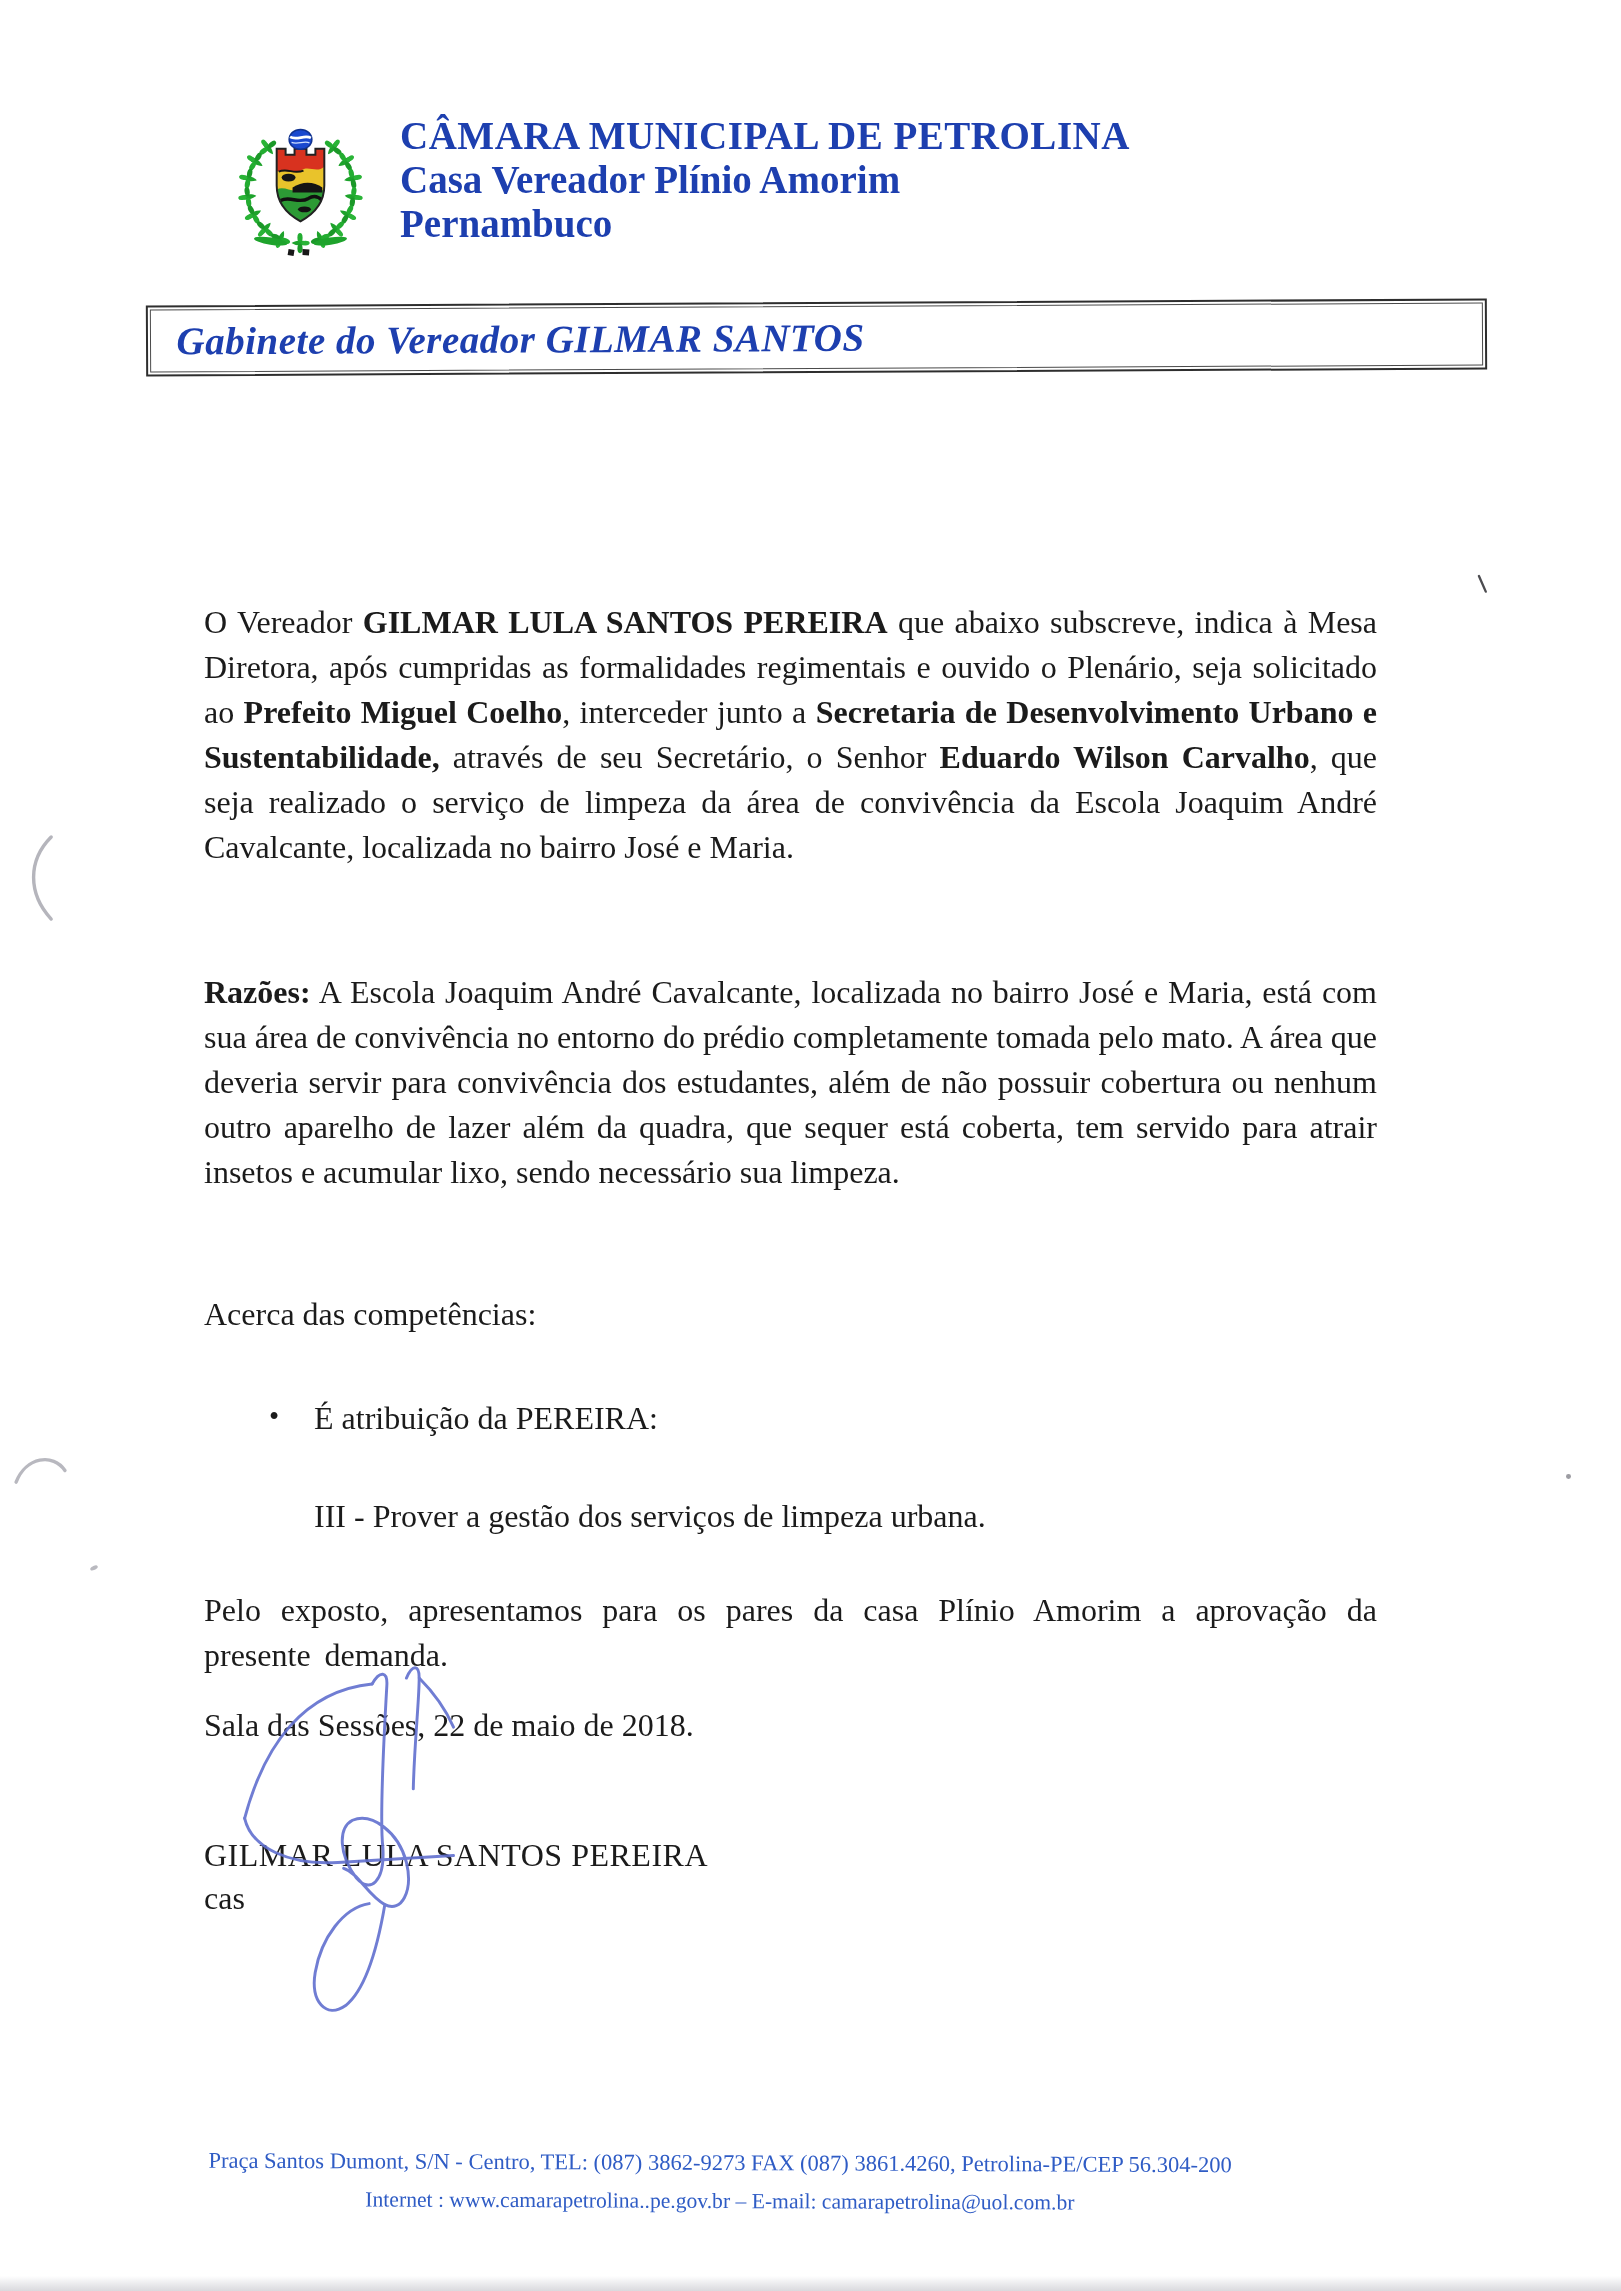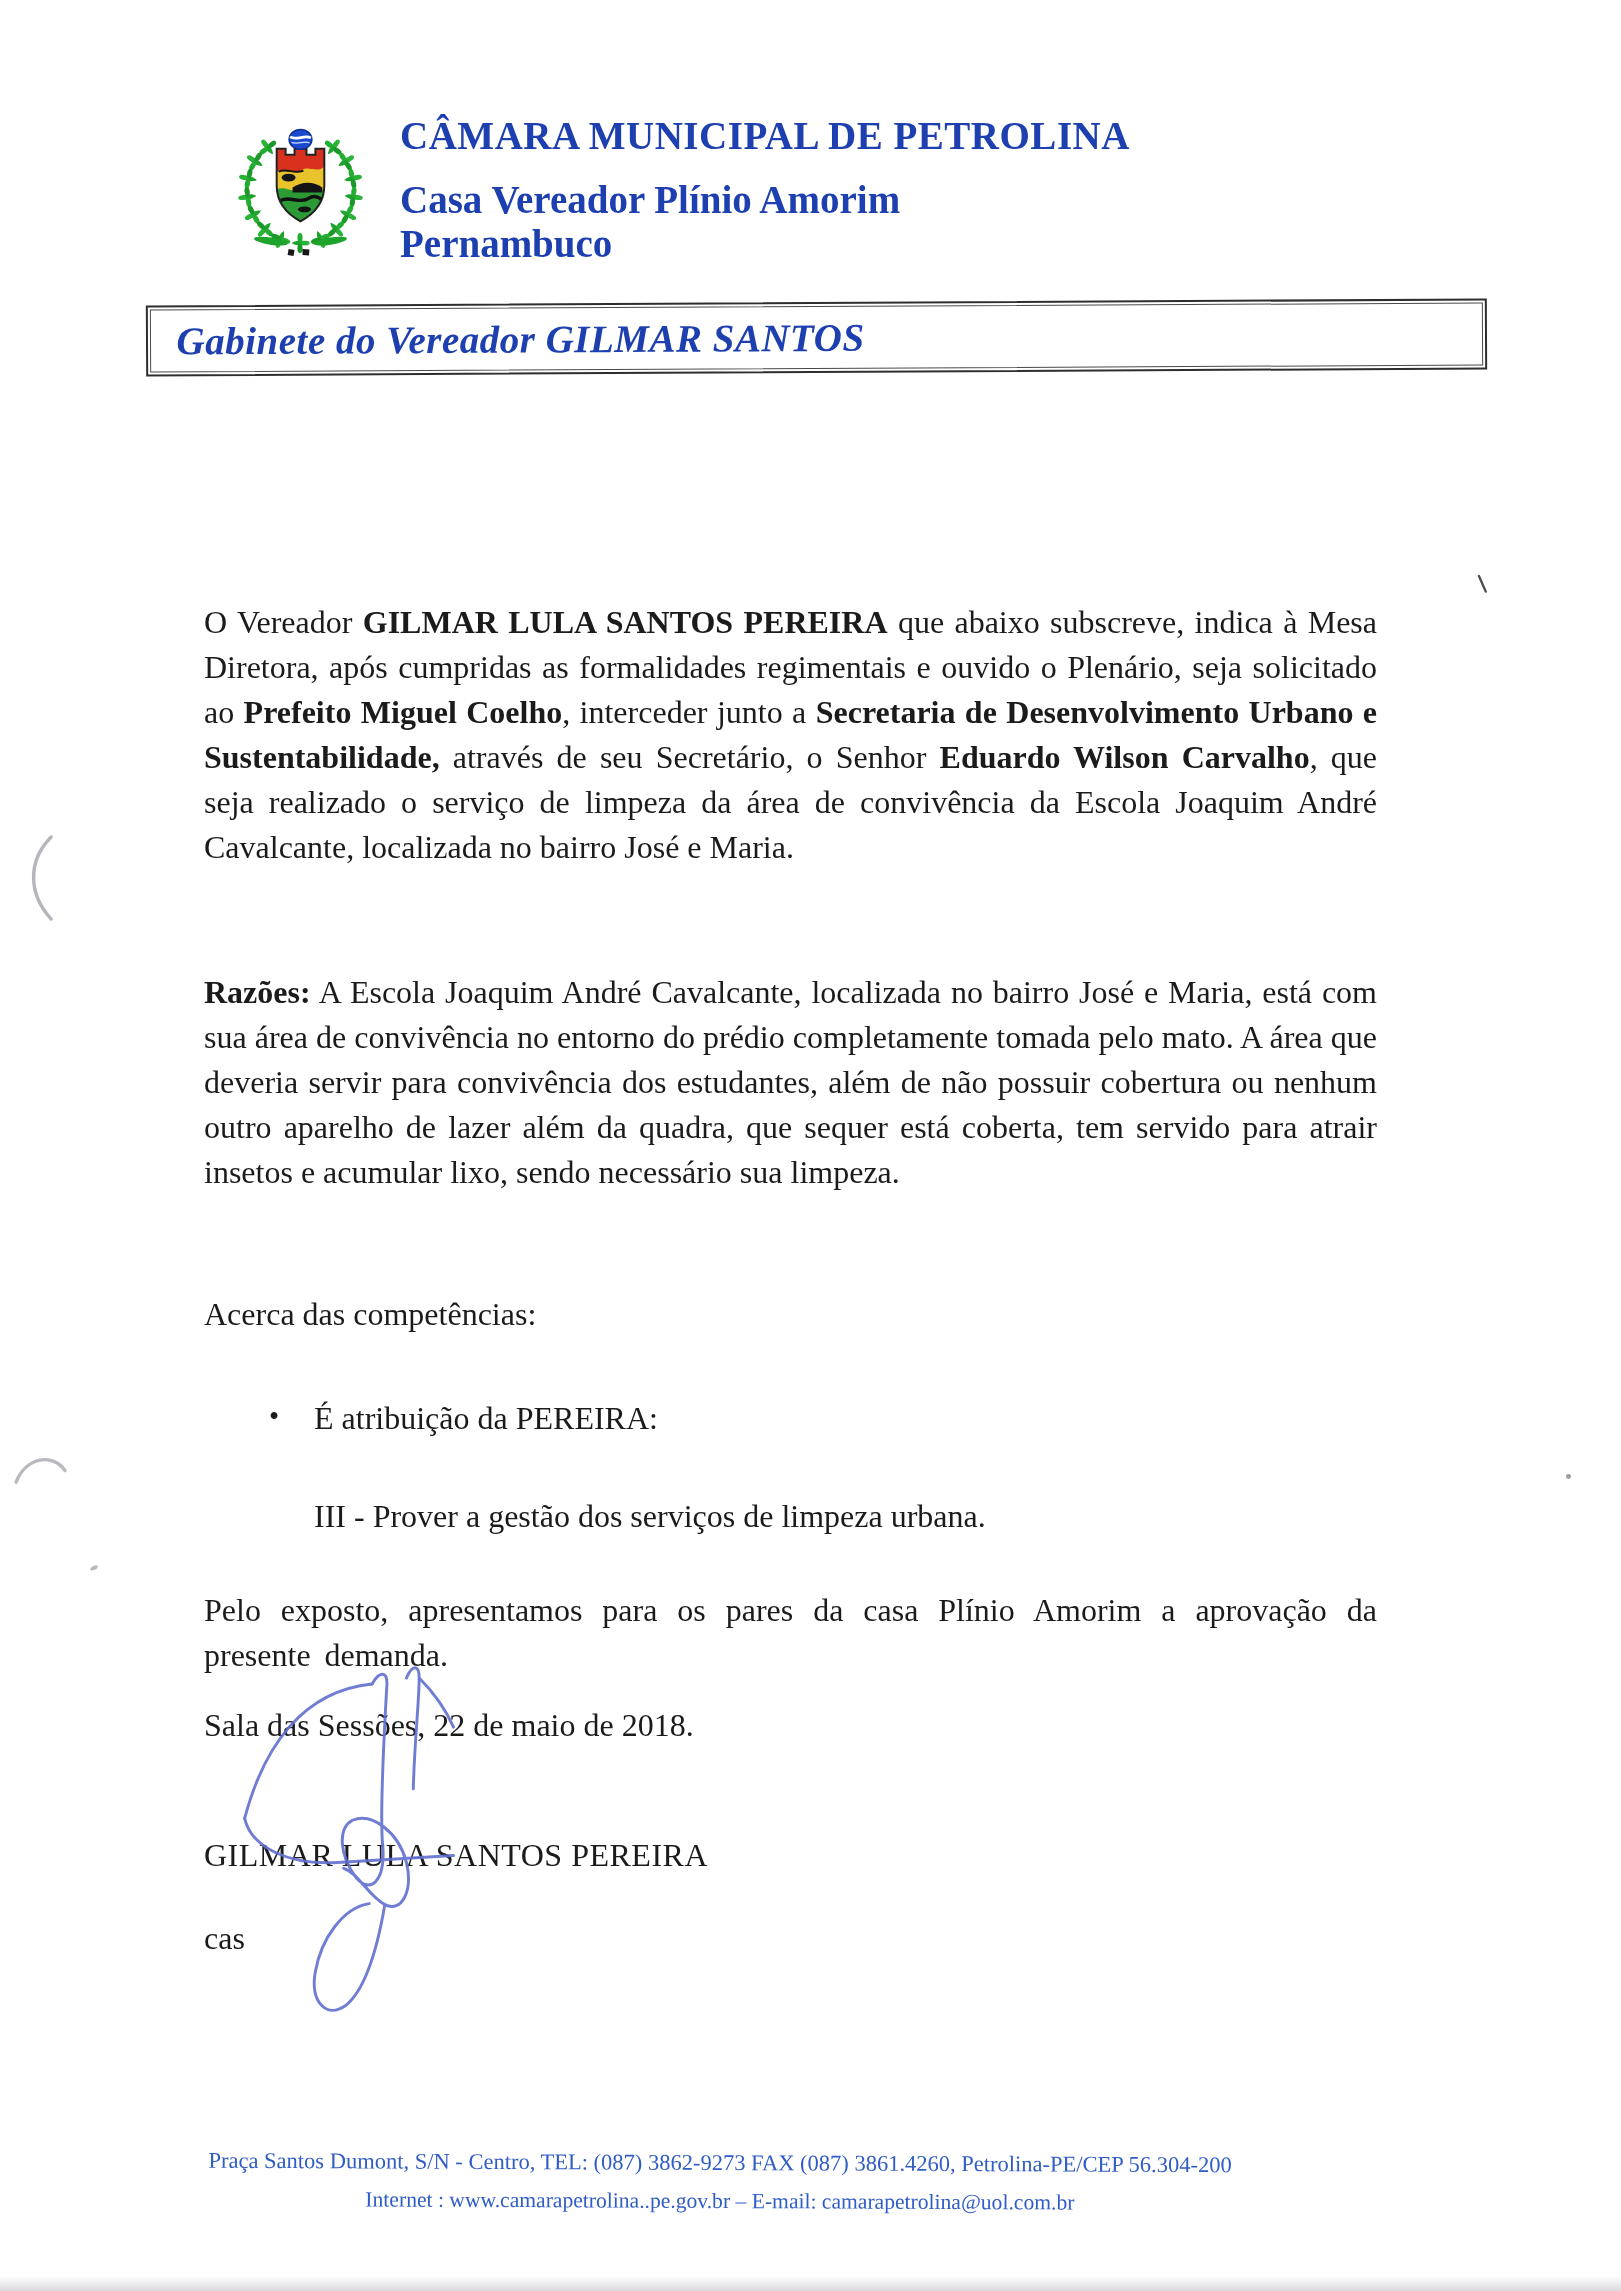--- a/index.html
+++ b/index.html
@@ -10,21 +10,21 @@
     background:#ffffff;
     overflow:hidden;
     font-family:"Liberation Serif","DejaVu Serif",serif;
     color:var(--body_black,#1b1b1b);
   }
   
   .logo{position:absolute;left:233px;top:125px;width:135px;height:133px;}
   .org{position:absolute;left:400px;top:114px;line-height:44px;
        font-weight:bold;color:var(--header_blue,#1d3faf);}
   .org .l1{font-size:39px;letter-spacing:0.5px;}
-  .org .l2{font-size:39px;margin-top:20px;}
+  .org .l2{font-size:39px;}
   .org .l3{font-size:39px;}
   
   .banner{position:absolute;left:146px;top:302px;width:1337px;height:67px;
           border:2px solid #2e2e2e;transform:rotate(-.3deg);background:#fff;}
   .banner-inner{position:absolute;inset:2px;border:1px solid #4a4a4a;
           display:flex;align-items:center;}
   .banner-text{padding-left:25.5px;font-size:39px;font-weight:bold;font-style:italic;
           color:var(--header_blue,#1d3faf);letter-spacing:0.5px;}
   
   .doc-title{position:absolute;left:214px;top:457px;font-size:33px;font-weight:bold;
@@ -35,21 +35,21 @@
   .p1{top:600px;}
   .p2{top:970px;}
   .p3{top:1292px;}
   .bullet{top:1396px;padding-left:110px;box-sizing:border-box;}
   .bullet .dot{position:absolute;left:65px;top:-2px;font-size:29px;}
   .clause{top:1494px;padding-left:110px;box-sizing:border-box;}
   .p4{top:1588px;word-spacing:5.9px;}
   .dateline{top:1703px;}
   .sig-name{top:1833px;letter-spacing:0.5px;}
   .sig-role{top:1878px;}
-  .sig-initials{top:1916px;}
+  .sig-initials{top:1876px;}
   
   .footer{position:absolute;left:78px;top:2143px;width:1284px;text-align:center;
           color:var(--footer_blue,#2f5cc5);transform:rotate(.25deg);}
   .footer .f1{font-size:22.5px;line-height:39px;}
   .footer .f2{font-size:21.6px;line-height:39px;}
   
   .signature{position:absolute;left:176px;top:1627px;width:353px;height:412px;z-index:5;}
   .artifact{position:absolute;}
   .paper-edge{position:absolute;left:0;right:0;bottom:0;height:15.7px;
           background:linear-gradient(to bottom,rgba(205,205,210,0),rgba(182,182,190,.55));}

